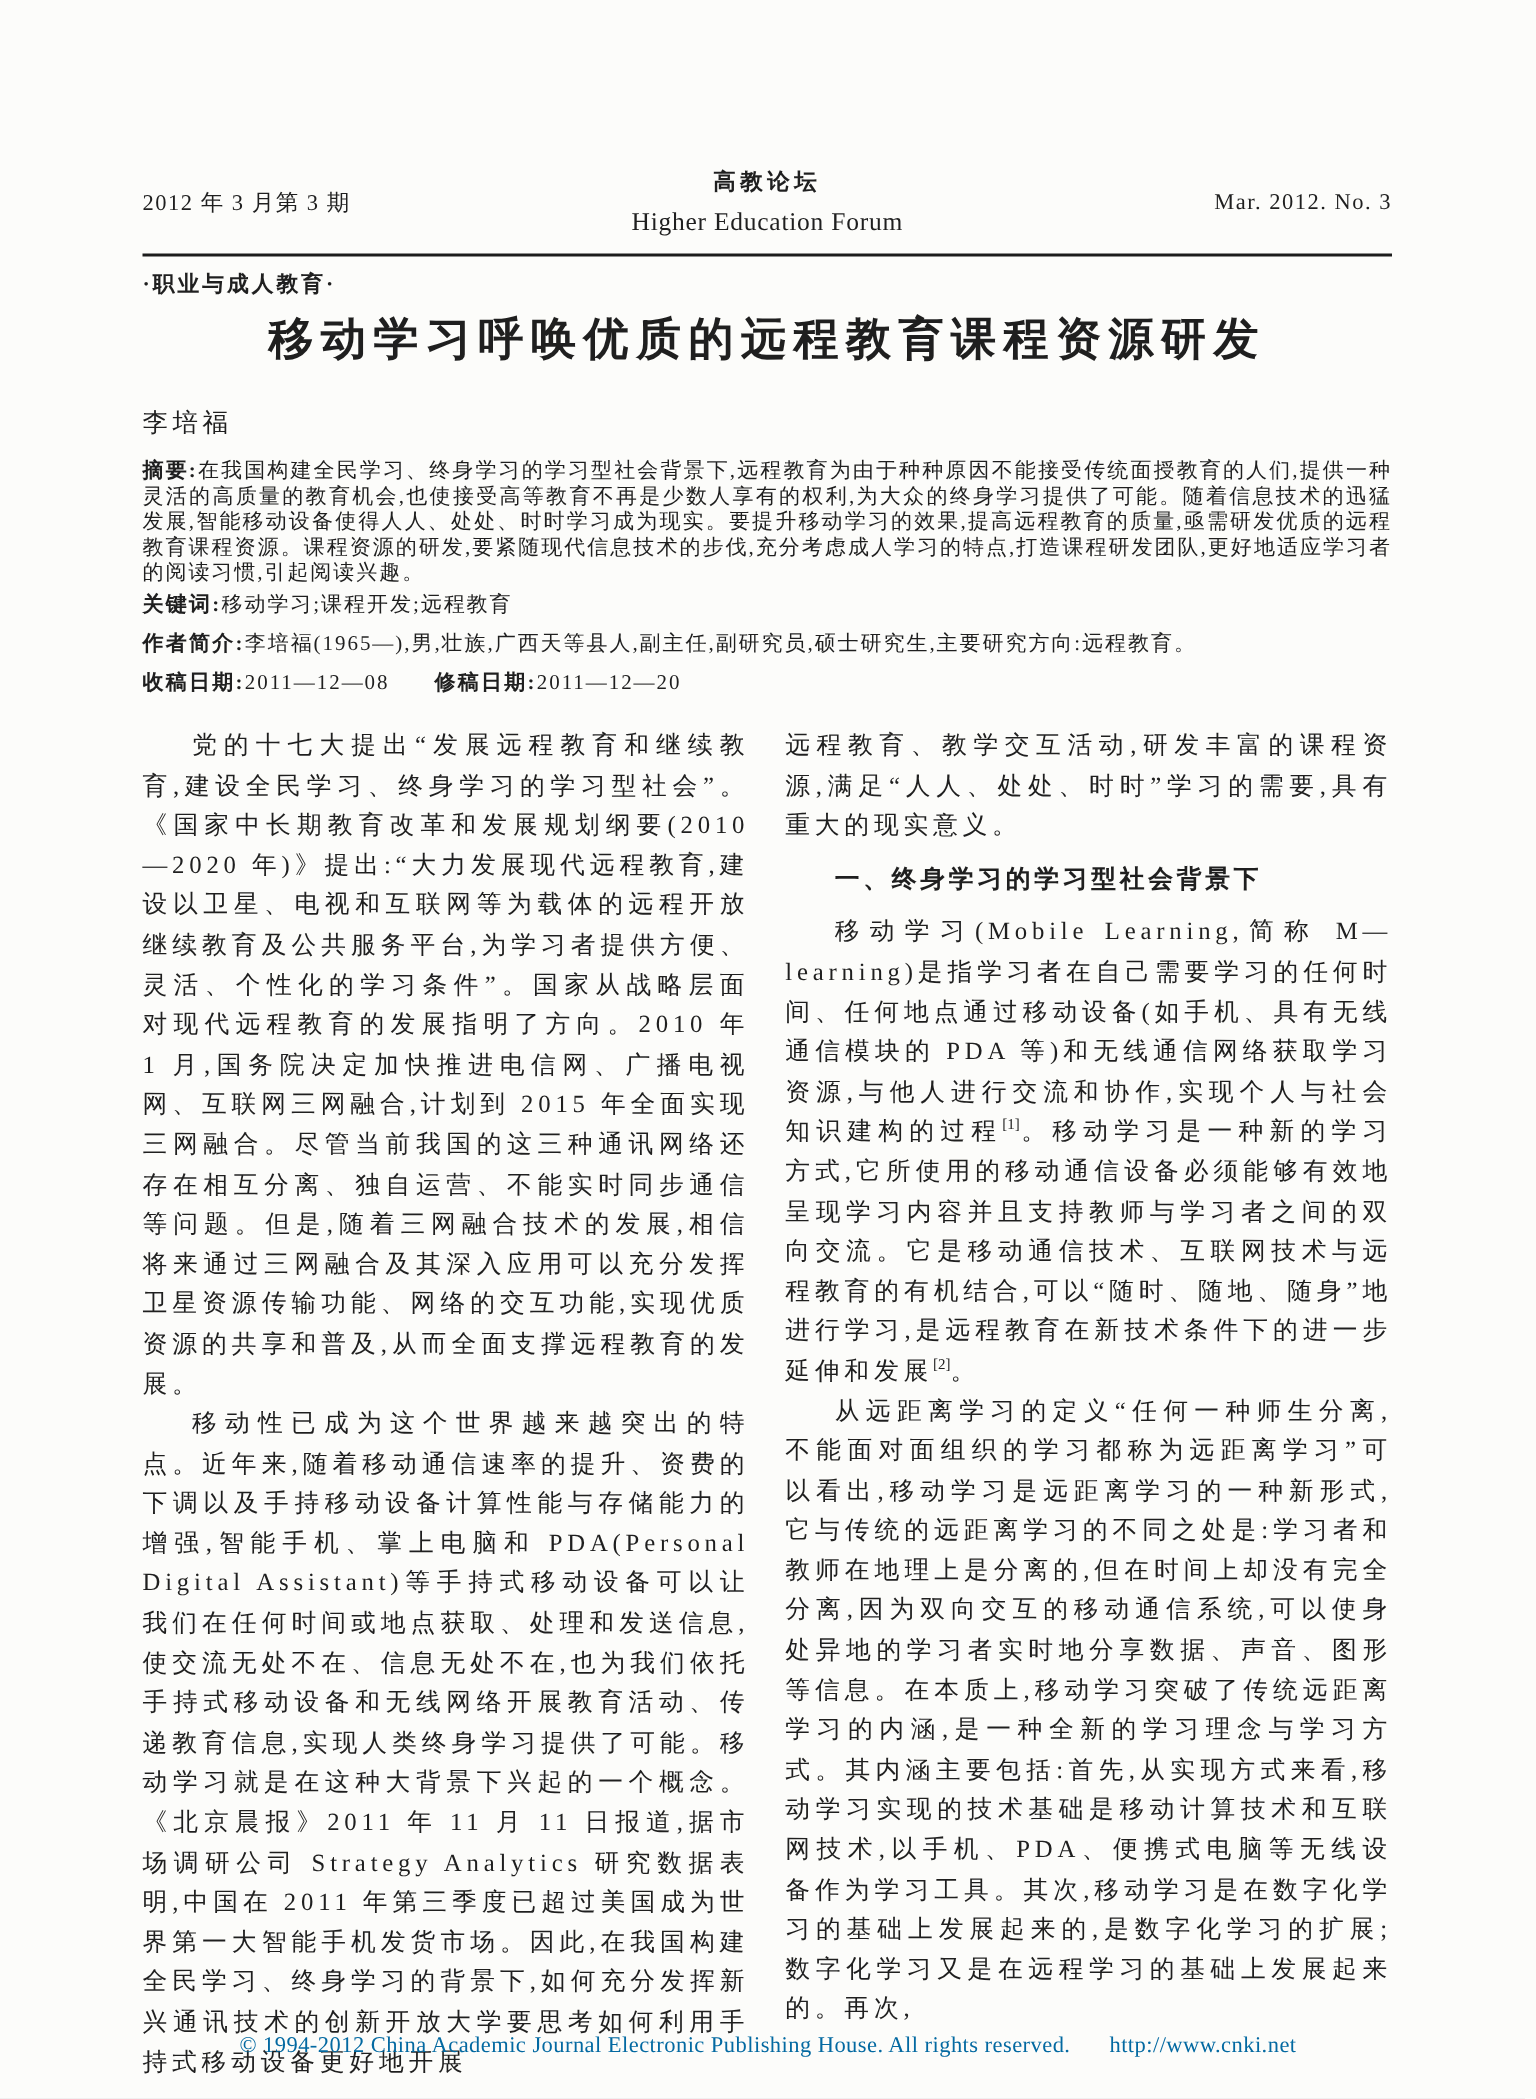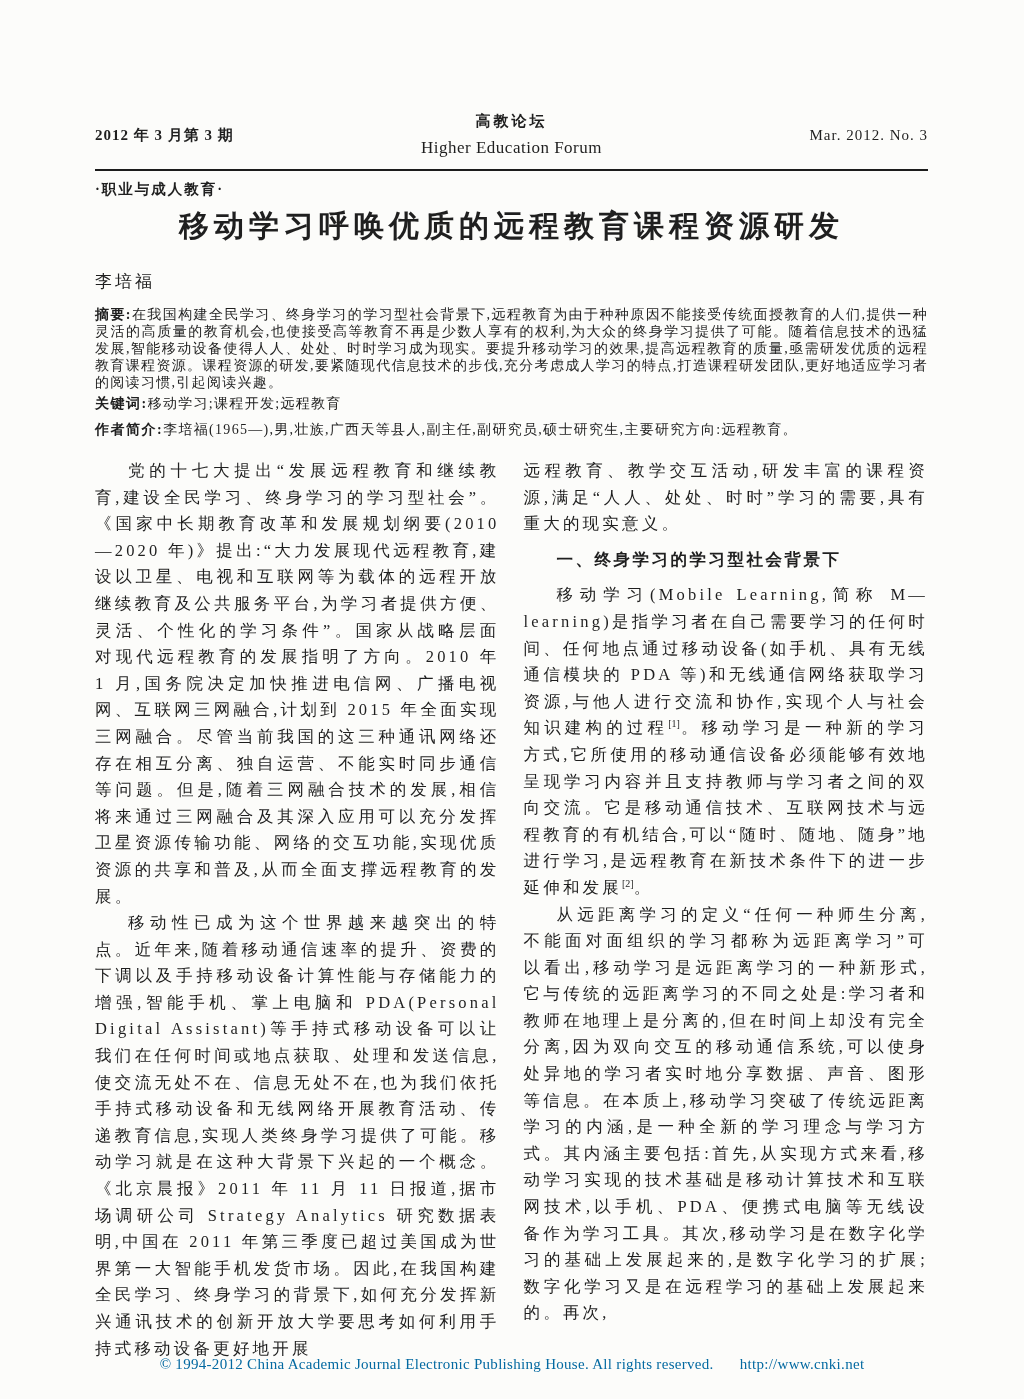--- a/index.html
+++ b/index.html
@@ -11,21 +11,21 @@
     background: #fcfcfa;
     color: #1f1f1f;
     font-family: "Liberation Serif", "DejaVu Serif", serif;
     overflow: hidden;
     box-sizing: border-box;
   }
   .content { padding: 112px 96px 0 95px; }
 
   
   .jheader { display: flex; align-items: center; }
-  .jheader .hleft  { width: 220px; font-size: 15px; letter-spacing: 1px; font-weight: bold; }
+  .jheader .hleft  { width: 220px; font-size: 15px; letter-spacing: 1px; }
   .jheader .hright { width: 220px; font-size: 15px; text-align: right; letter-spacing: 1px; }
   .jheader .hcenter{ flex: 1; text-align: center; }
   .journal-cn { font-size: 15px; font-weight: bold; letter-spacing: 3px; }
   .journal-en { font-size: 17px; margin-top: 7px; letter-spacing: 0.5px; }
   .head-rule { border: 0; border-top: 2.5px solid #1c1c1c; margin: 11px 0 0 0; }
 
   .section-tag { margin-top: 9px; font-size: 14.5px; font-weight: bold; letter-spacing: 2px; }
 
   
   .title {
@@ -82,20 +82,21 @@
     <div class="title">移动学习呼唤优质的远程教育课程资源研发</div>
     <div class="author">李培福</div>
 
     <div class="abstract"><b>摘要:</b><span>在我国构建全民学习、终身学习的学习型社会背景下,远程教育为由于种种原因不能接受传统面授教育的人们,提供一种灵活的高质量的教育机会,也使接受高等教育不再是少数人享有的权利,为大众的终身学习提供了可能。随着信息技术的迅猛发展,智能移动设备使得人人、处处、时时学习成为现实。要提升移动学习的效果,提高远程教育的质量,亟需研发优质的远程教育课程资源。课程资源的研发,要紧随现代信息技术的步伐,充分考虑成人学习的特点,打造课程研发团队,更好地适应学习者的阅读习惯,引起阅读兴趣。</span></div>
 
     <div class="metaline"><b>关键词:</b><span>移动学习;课程开发;远程教育</span></div>
 
 
     <div class="metaline"><b>作者简介:</b><span>李培福(1965—),男,壮族,广西天等县人,副主任,副研究员,硕士研究生,主要研究方向:远程教育。</span></div>
 
+    <div class="metaline"><b>收稿日期:</b><span>2011—12—08</span><span class="gap-md"></span><b>修稿日期:</b><span>2011—12—20</span></div>
 
     <div class="columns">
       <div class="col">
         <p>党的十七大提出“发展远程教育和继续教育,建设全民学习、终身学习的学习型社会”。《国家中长期教育改革和发展规划纲要(2010—2020 年)》提出:“大力发展现代远程教育,建设以卫星、电视和互联网等为载体的远程开放继续教育及公共服务平台,为学习者提供方便、灵活、个性化的学习条件”。国家从战略层面对现代远程教育的发展指明了方向。2010 年 1 月,国务院决定加快推进电信网、广播电视网、互联网三网融合,计划到 2015 年全面实现三网融合。尽管当前我国的这三种通讯网络还存在相互分离、独自运营、不能实时同步通信等问题。但是,随着三网融合技术的发展,相信将来通过三网融合及其深入应用可以充分发挥卫星资源传输功能、网络的交互功能,实现优质资源的共享和普及,从而全面支撑远程教育的发展。</p>
         <p>移动性已成为这个世界越来越突出的特点。近年来,随着移动通信速率的提升、资费的下调以及手持移动设备计算性能与存储能力的增强,智能手机、掌上电脑和 PDA(Personal Digital Assistant)等手持式移动设备可以让我们在任何时间或地点获取、处理和发送信息,使交流无处不在、信息无处不在,也为我们依托手持式移动设备和无线网络开展教育活动、传递教育信息,实现人类终身学习提供了可能。移动学习就是在这种大背景下兴起的一个概念。《北京晨报》2011 年 11 月 11 日报道,据市场调研公司 Strategy Analytics 研究数据表明,中国在 2011 年第三季度已超过美国成为世界第一大智能手机发货市场。因此,在我国构建全民学习、终身学习的背景下,如何充分发挥新兴通讯技术的创新开放大学要思考如何利用手持式移动设备更好地开展</p>
       </div>
       <div class="col">
         <p class="noindent">远程教育、教学交互活动,研发丰富的课程资源,满足“人人、处处、时时”学习的需要,具有重大的现实意义。</p>
         <div class="sec-heading">一、终身学习的学习型社会背景下</div>
         <p>移动学习(Mobile Learning,简称 M—learning)是指学习者在自己需要学习的任何时间、任何地点通过移动设备(如手机、具有无线通信模块的 PDA 等)和无线通信网络获取学习资源,与他人进行交流和协作,实现个人与社会知识建构的过程<sup>[1]</sup>。移动学习是一种新的学习方式,它所使用的移动通信设备必须能够有效地呈现学习内容并且支持教师与学习者之间的双向交流。它是移动通信技术、互联网技术与远程教育的有机结合,可以“随时、随地、随身”地进行学习,是远程教育在新技术条件下的进一步延伸和发展<sup>[2]</sup>。</p>

